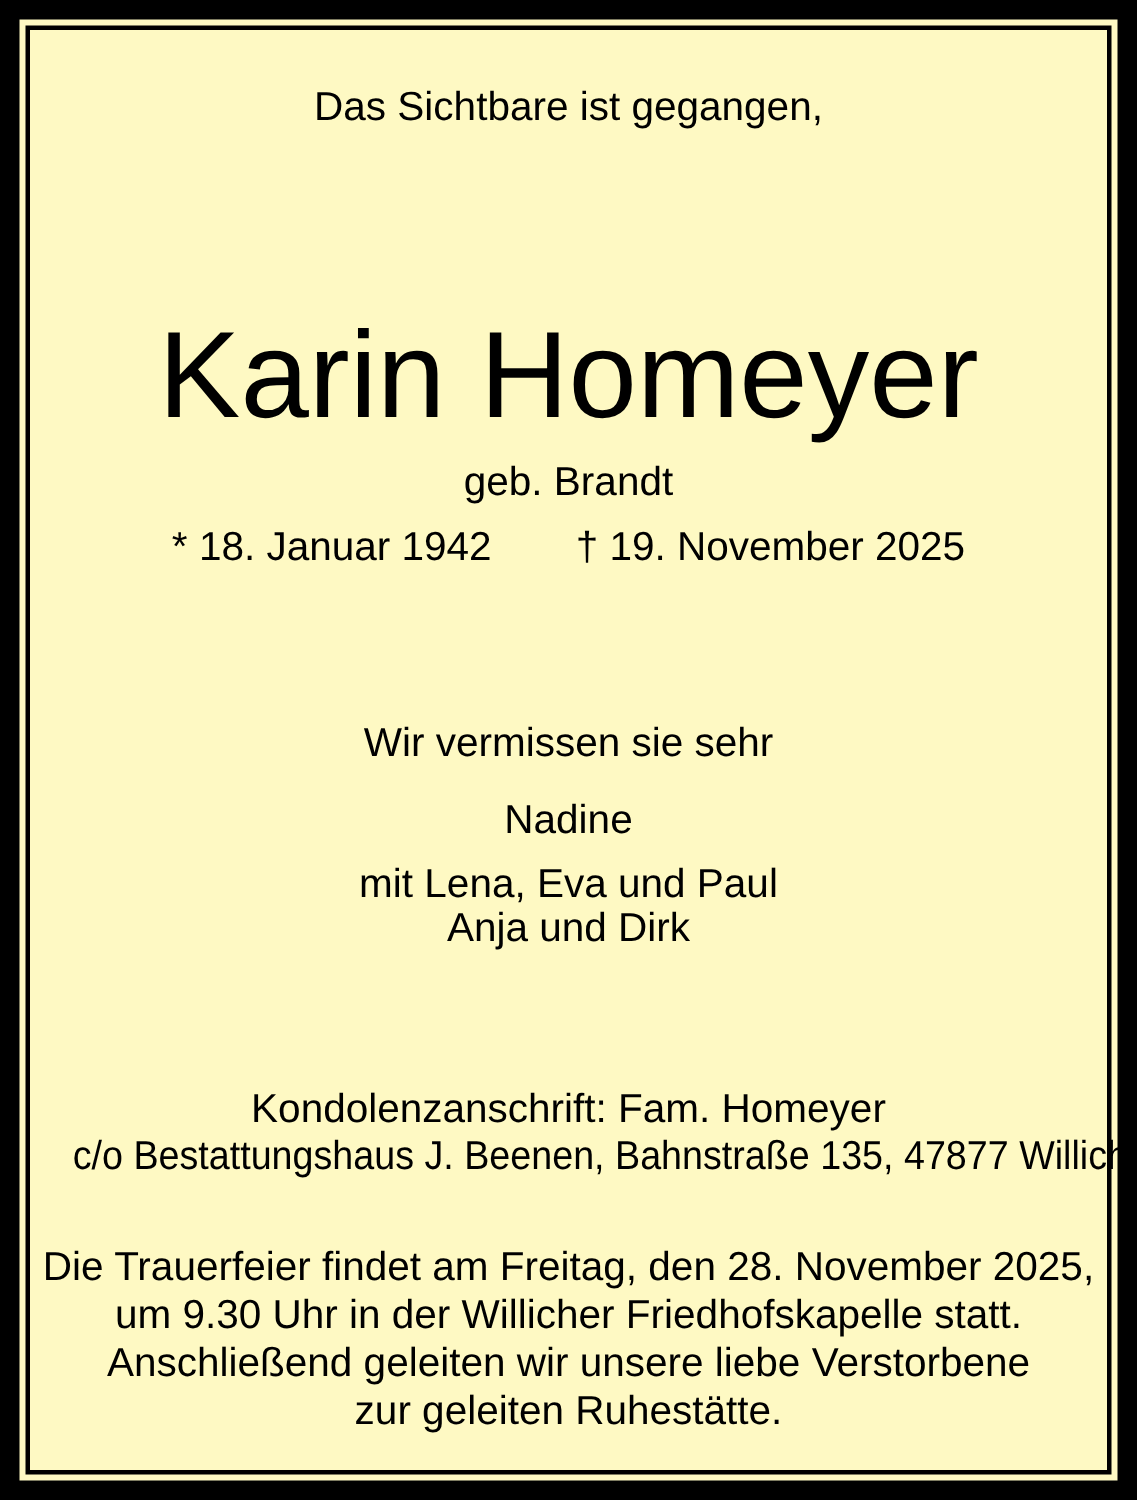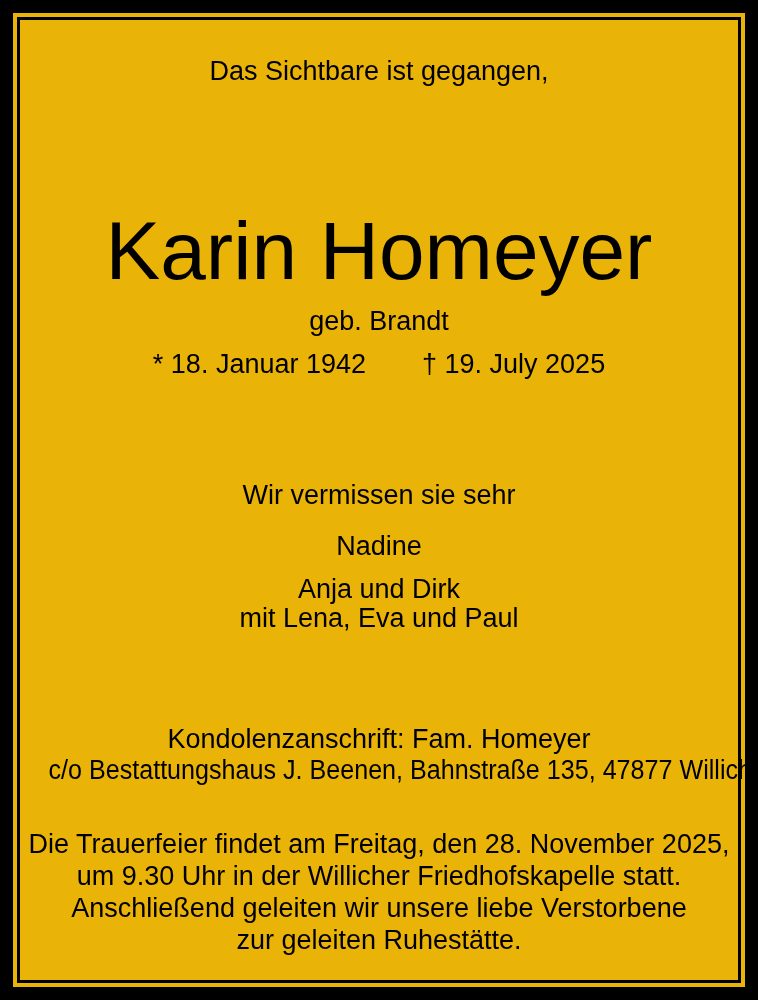--- a/index.html
+++ b/index.html
@@ -4,21 +4,21 @@
 <style>
   html, body {
     margin: 0;
     padding: 0;
     background: #ffffff;
   }
   .page {
     position: relative;
     width: 758px;
     height: 1000px;
-    background: #eab308;
+    background: #fef9c3;
     color: #000000;
     font-family: "Liberation Sans", sans-serif;
     overflow: hidden;
   }
   
   .outer-frame {
     position: absolute;
     inset: 0;
     border: 13px solid #000000;
     pointer-events: none;
@@ -73,30 +73,30 @@
   <div class="block epigraph">
     <div>Das Sichtbare ist gegangen,</div>
   </div>
 
   <div class="block deceased-name">Karin Homeyer</div>
 
   <div class="block maiden">geb. Brandt</div>
 
   <div class="block dates">
     <span>* 18. Januar 1942</span>
-    <span>† 19. July 2025</span>
+    <span>† 19. November 2025</span>
   </div>
 
   <div class="block mourning-intro">Wir vermissen sie sehr</div>
 
   <div class="block mourner-first">Nadine</div>
 
   <div class="block mourner-group">
+    <div>mit Lena, Eva und Paul</div>
     <div>Anja und Dirk</div>
-    <div>mit Lena, Eva und Paul</div>
   </div>
 
   <div class="block condolence">
     <div>Kondolenzanschrift: Fam. Homeyer</div>
     <div>
       <span class="condensed">c/o Bestattungshaus J. Beenen, Bahnstraße 135, 47877 Willich</span>
     </div>
   </div>
 
   <div class="block funeral">

